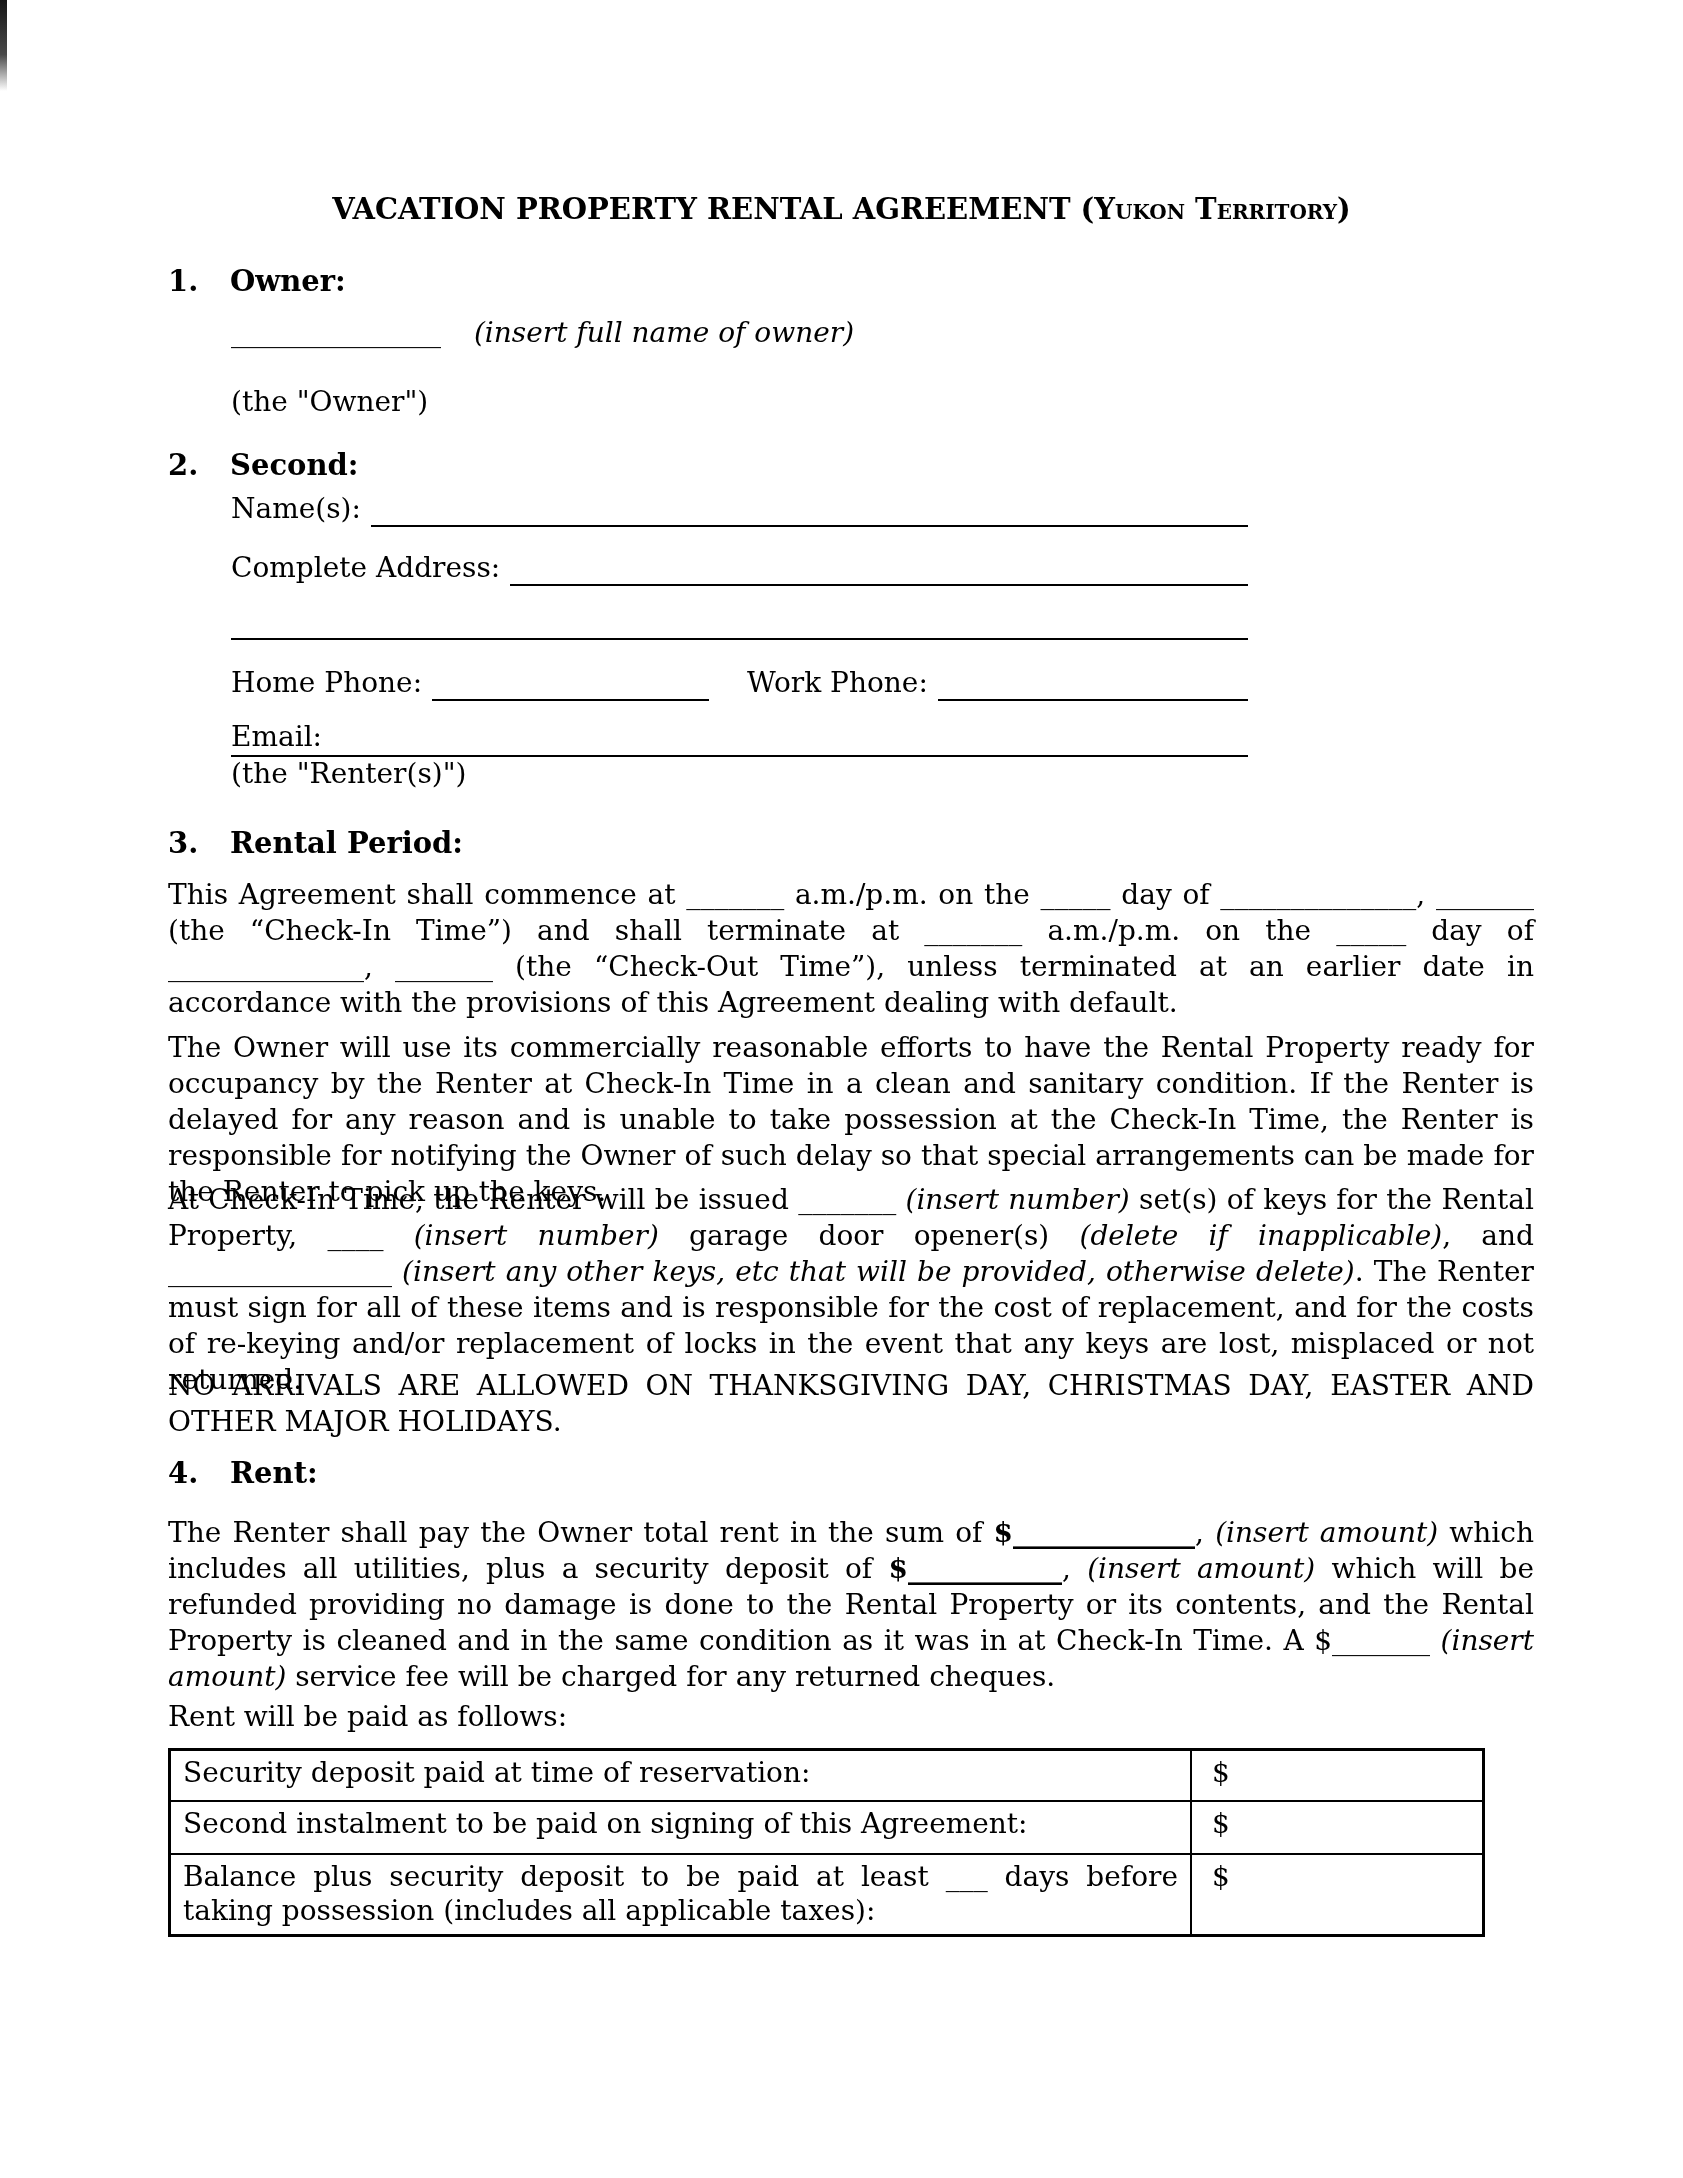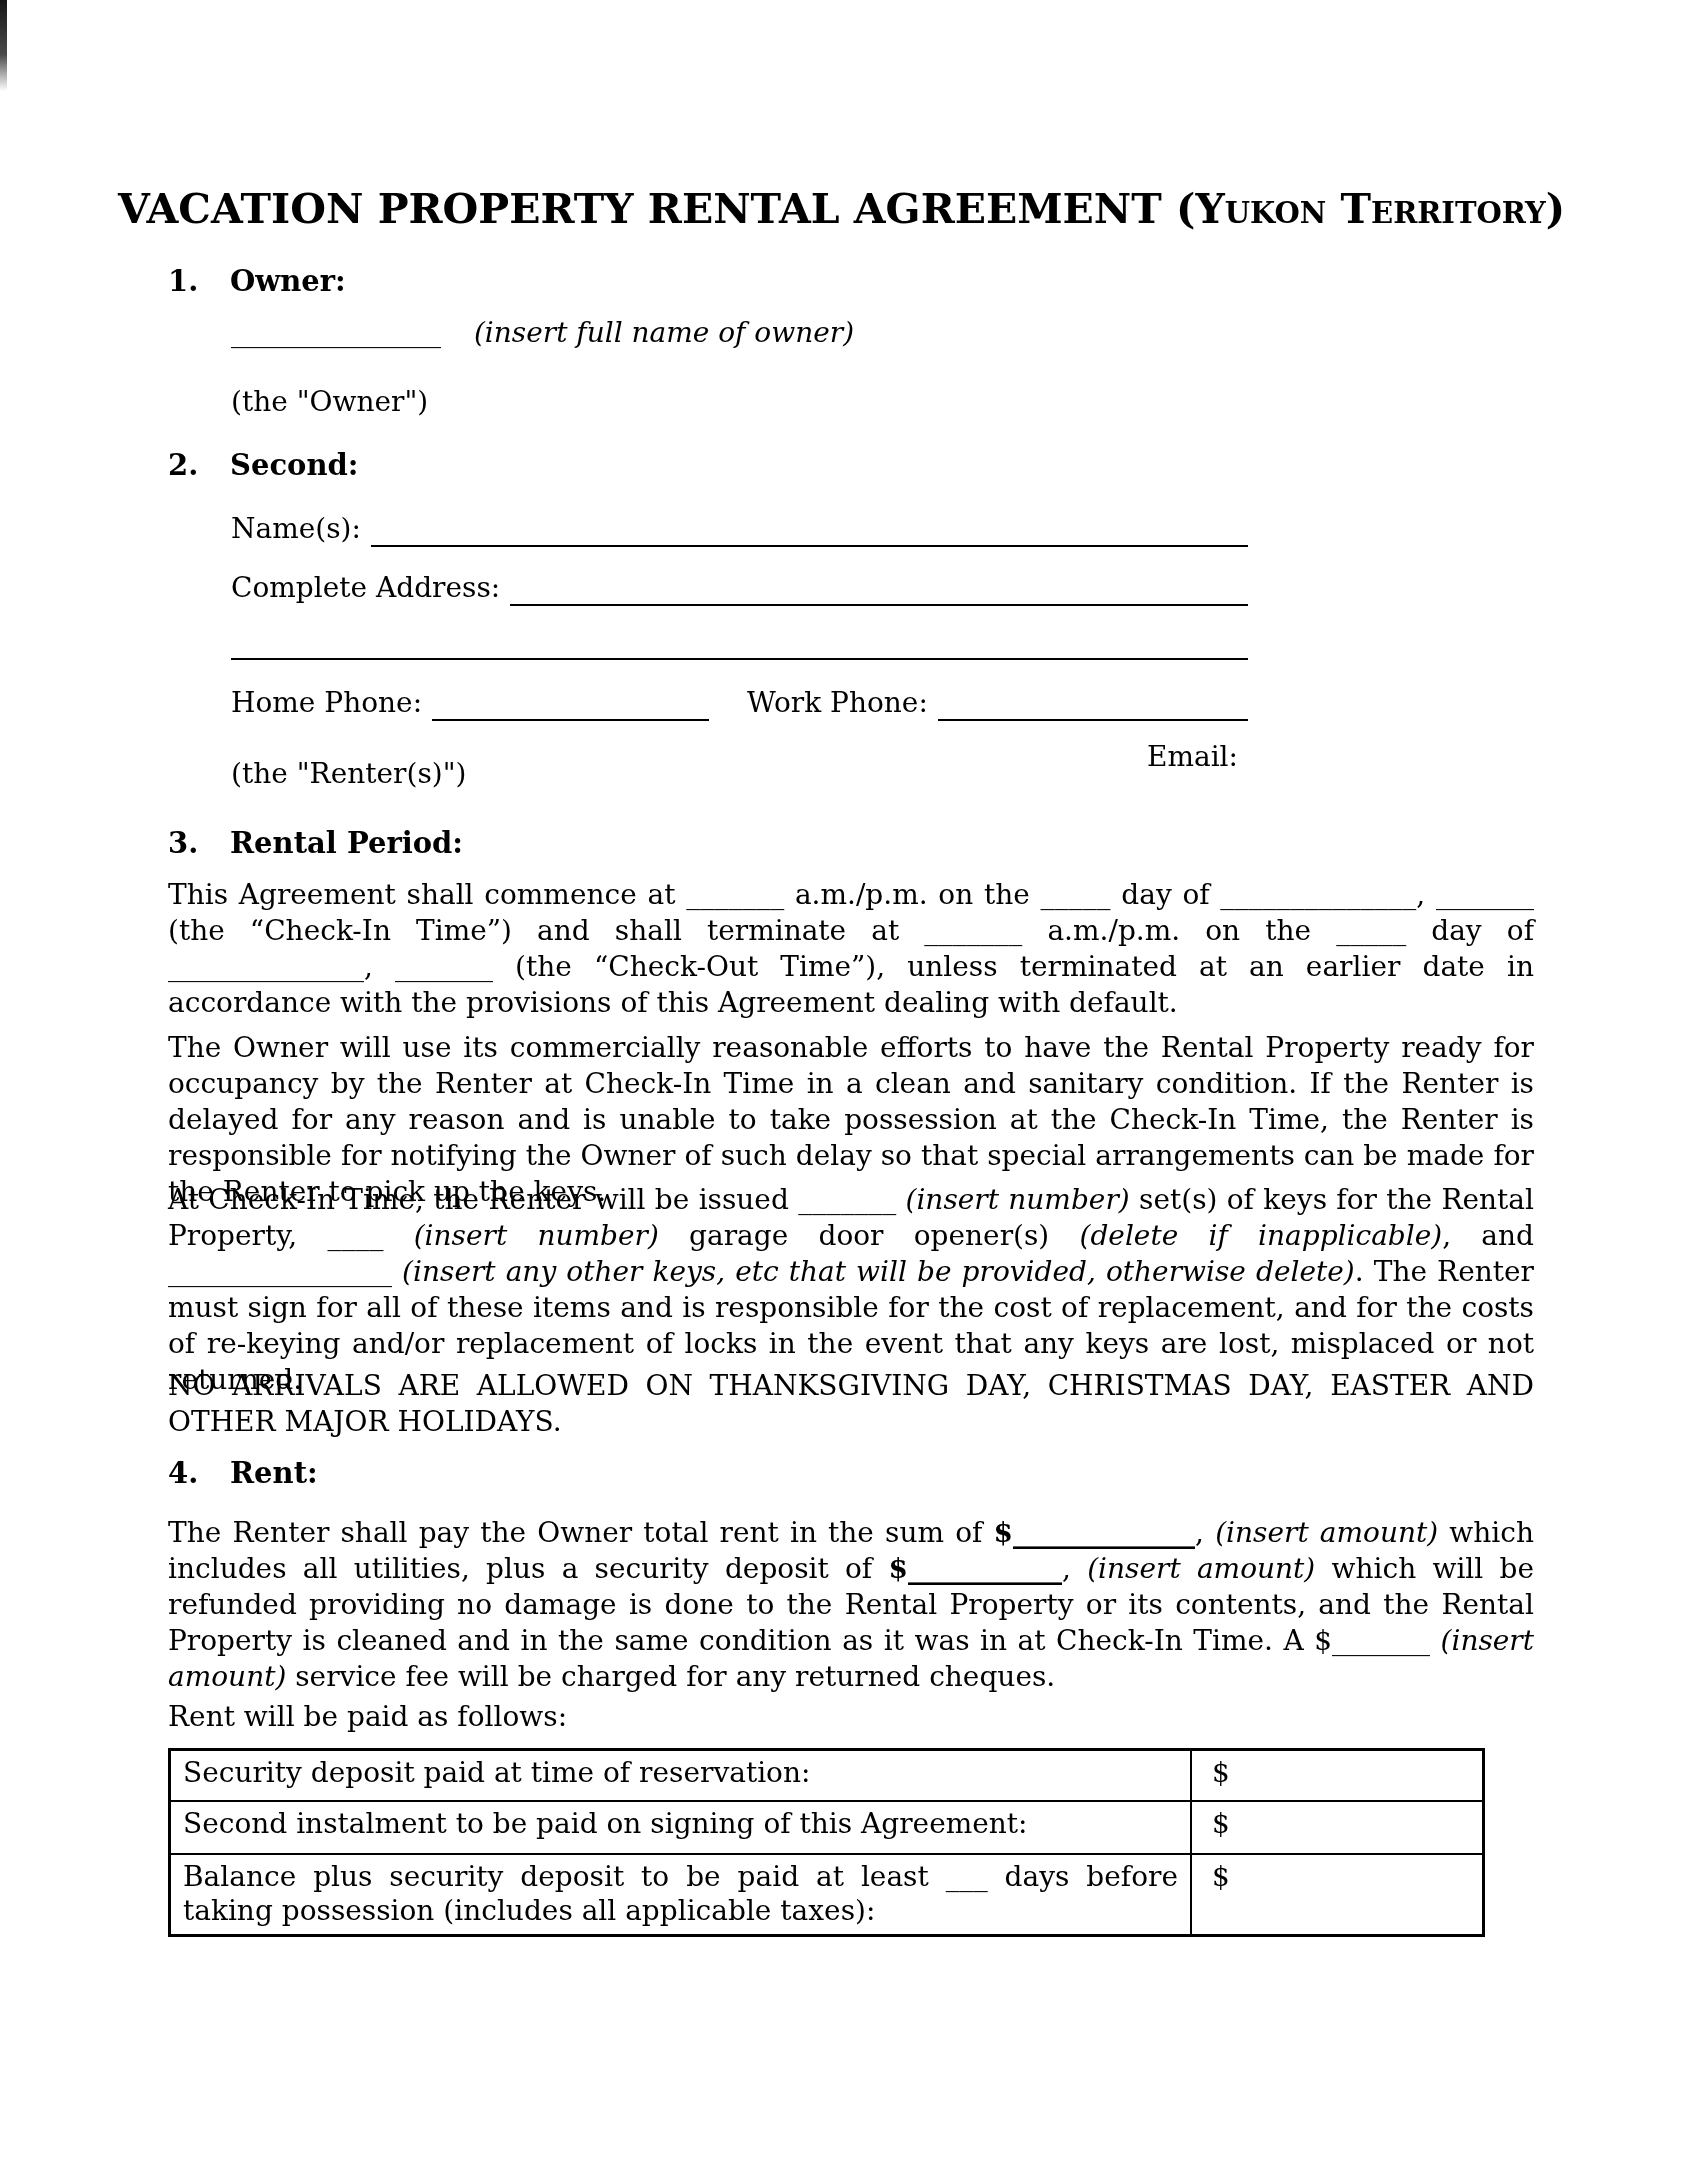--- a/index.html
+++ b/index.html
@@ -9,31 +9,31 @@
     margin:0 auto;
     background:#ffffff;
     font-family:"DejaVu Serif","Liberation Serif",serif;
     font-size:28px; line-height:36px; color:#000;
     overflow:hidden;
   }
   .abs { position:absolute; }
   .title {
     top:184px; left:0; width:1683px;
     text-align:center;
-    font-size:41px; line-height:50px;
+    font-size:29px; line-height:50px;
     font-weight:700;
     font-variant:small-caps;
   }
   .sec-head { display:flex; font-weight:700; font-size:29px; }
   .sec-num { width:62px; flex:none; }
   .para { left:168px; width:1366px; text-align:justify; }
   .it { font-style:italic; }
   .bd { font-weight:700; }
   .hintline span + span { margin-left:24px; }
-  .fieldrow { display:flex; align-items:flex-end; height:36px;margin-top:20px; }
+  .fieldrow { display:flex; height:36px; }
   .fieldrow .flabel { white-space:nowrap; margin-right:10px; }
   .fill { flex:1 1 auto; border-bottom:2px solid #000; height:34px; }
   .blank-fixed { width:277px; flex:none; border-bottom:2px solid #000; height:34px; }
   .gap { width:38px; flex:none; height:34px; }
   .renttable {
     position:absolute; top:1748px; left:168px; width:1317px;
     border-collapse:collapse;
     font-size:28px; line-height:34px;
   }
   .renttable, .renttable td { border:2px solid #000; }

